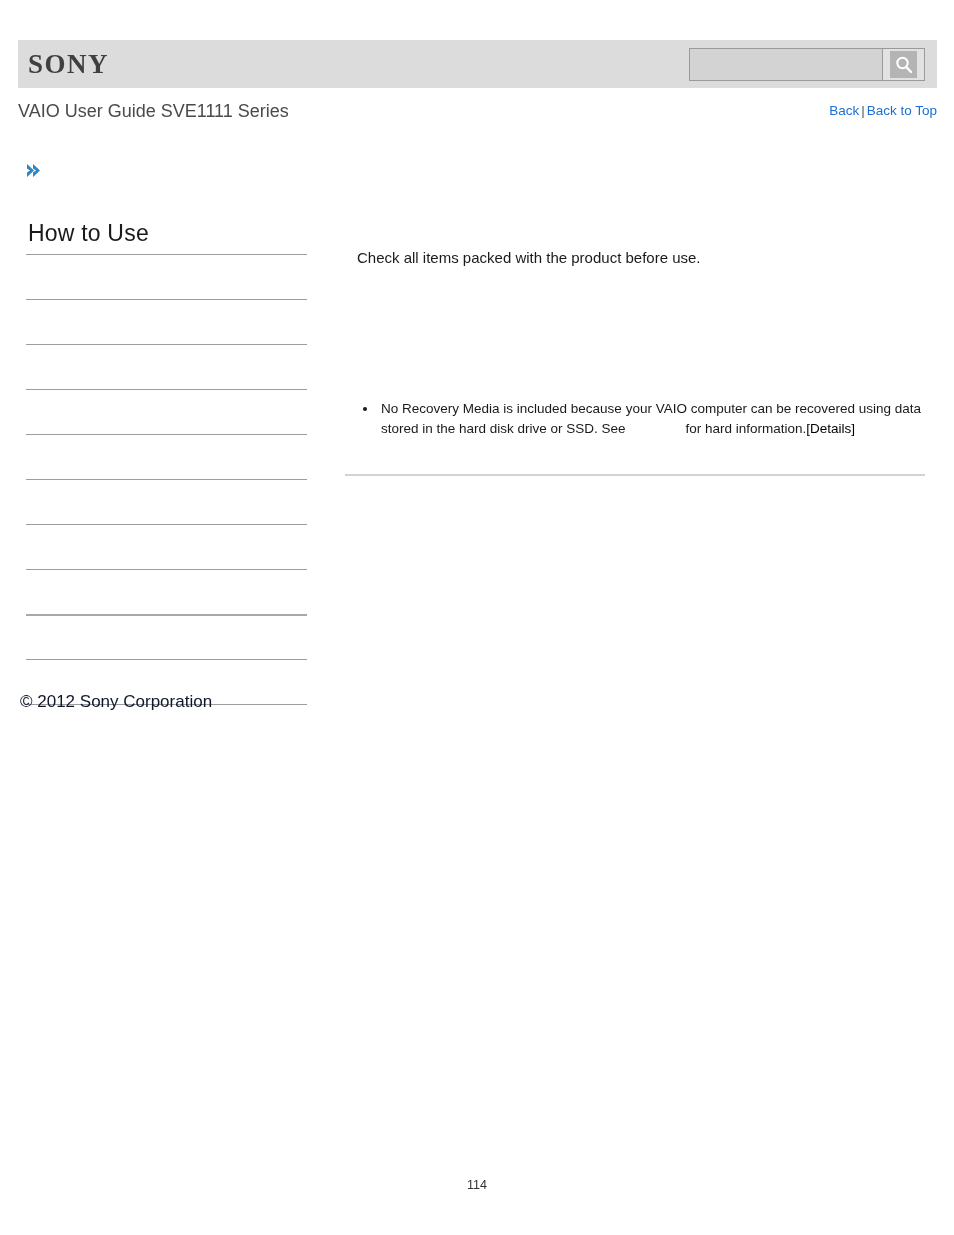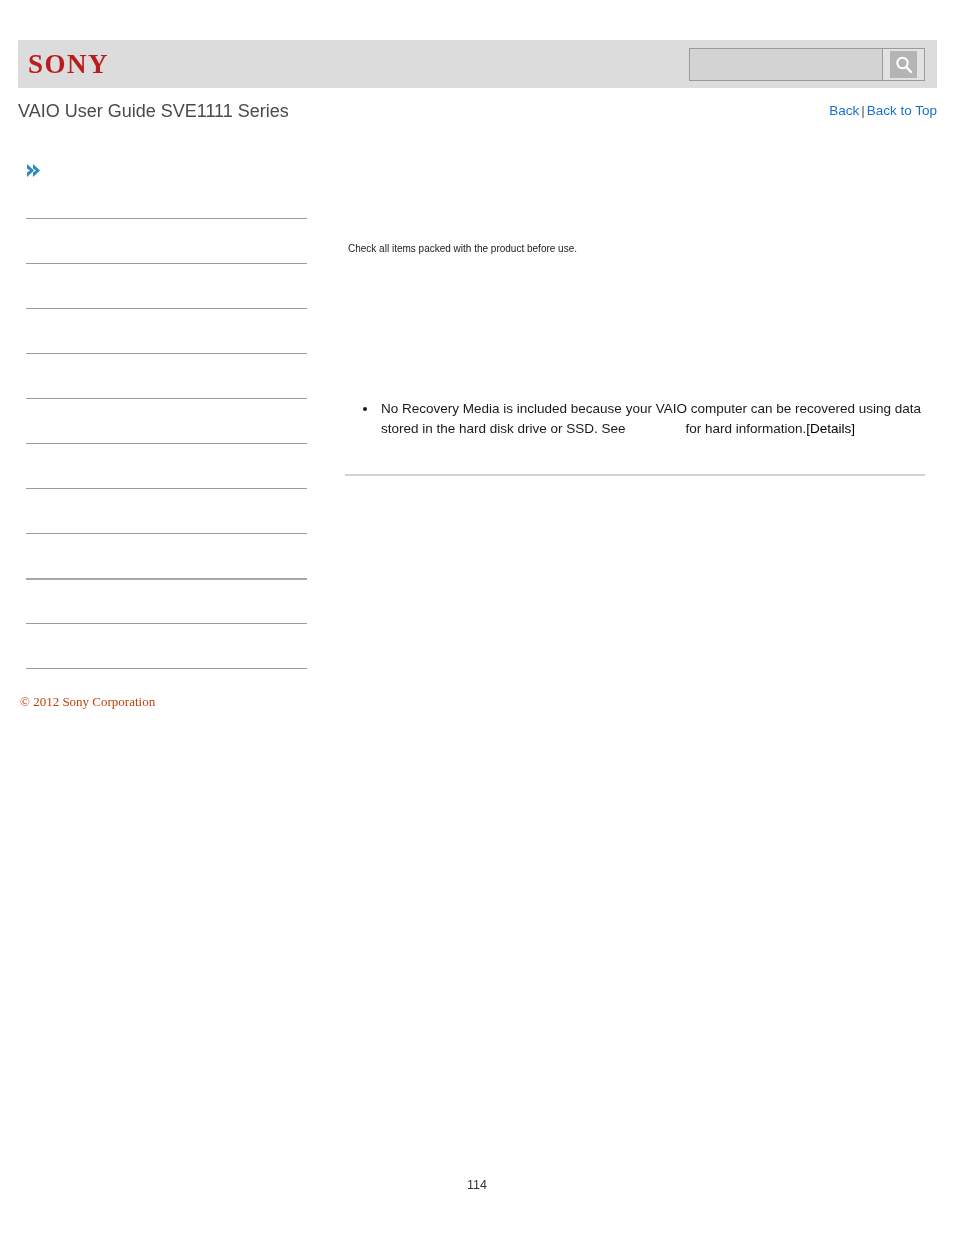--- a/index.html
+++ b/index.html
@@ -27,21 +27,21 @@
     box-sizing: border-box;
   }
   .sony-logo {
     position: absolute;
     left: 10px;
     top: 8px;
     font-family: "Liberation Serif", serif;
     font-weight: bold;
     font-size: 27px;
     letter-spacing: 1.5px;
-    color: #b91c1c;
+    color: #404040;
     line-height: 32px;
     user-select: none;
   }
   .search-wrap {
     position: absolute;
     right: 12px;
     top: 8px;
     height: 33px;
     display: flex;
     align-items: stretch;
@@ -157,39 +157,38 @@
     padding-left: 4px;
     white-space: nowrap;
     overflow: hidden;
   }
 
   
   .copyright {
     position: absolute;
     left: 20px;
     top: 694px;
-    font-size: 13px;
-    color: #c2410c;
+    font-size: 17px;
+    color: #0f172a;
     line-height: 16px;
     white-space: nowrap;
-    font-family: Liberation Serif, serif;
   }
 
   
   .content {
     position: absolute;
     left: 345px;
     top: 236px;
     width: 580px;
   }
   .content-intro {
-    font-size: 10px;
+    font-size: 15px;
     color: #1a1a1a;
     line-height: 20px;
-    margin: 3px;
+    margin: 12px;
   }
   .content-list {
     margin: 0;
     padding: 0;
     list-style: none;
     position: absolute;
     top: 163px;
     left: 10px;
     width: 568px;
   }
@@ -258,20 +257,21 @@
 </div>
 
 <div class="chevron-box">
   <svg width="22" height="22" viewBox="0 0 22 22" aria-hidden="true">
     <path d="M3 4 L10 10.5 L3 17 L3 12.6 L6 10.5 L3 8.4 Z" fill="#2b86c5"></path>
     <path d="M9 4 L16 10.5 L9 17 L9 12.6 L12 10.5 L9 8.4 Z" fill="#2b86c5"></path>
   </svg>
 </div>
 
 <div class="sidebar">
+  <h1 class="sidebar-heading">How to Use</h1>
 
   <div class="side-row">
     <div class="side-row-label"></div>
   </div>
   <div class="side-row">
     <div class="side-row-label"></div>
   </div>
   <div class="side-row">
     <div class="side-row-label"></div>
   </div>

